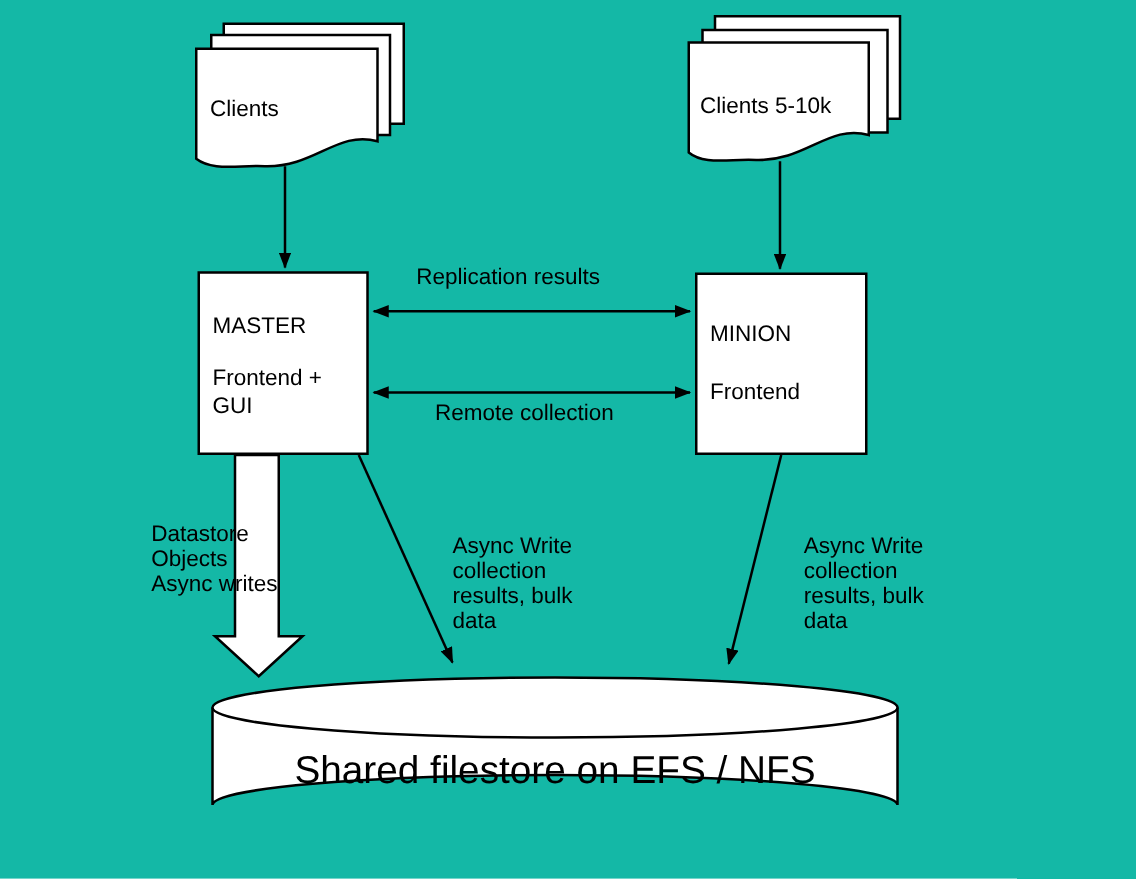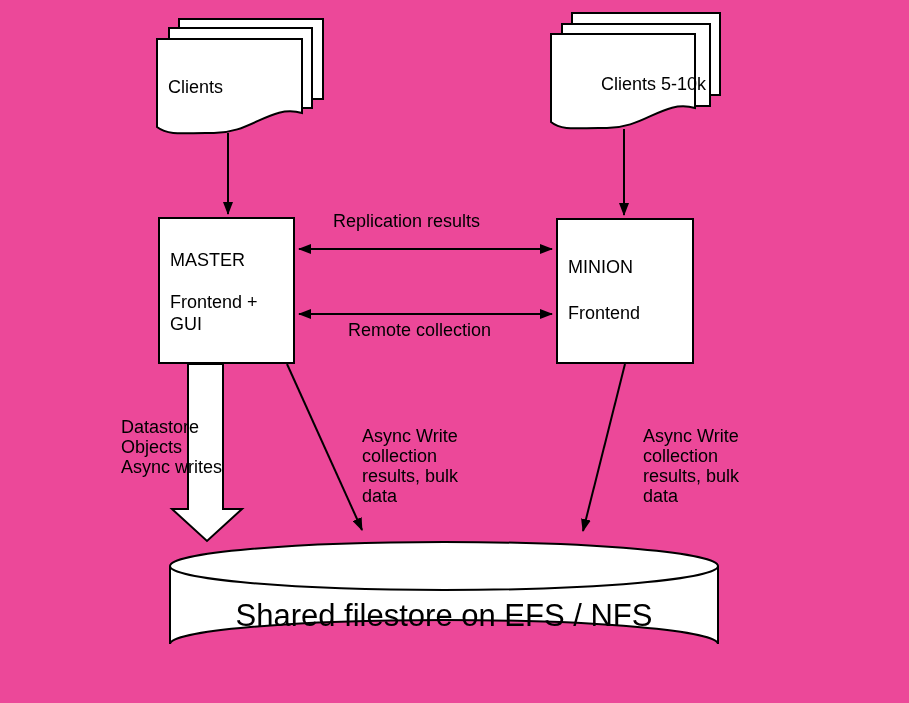--- a/index.html
+++ b/index.html
@@ -4,21 +4,21 @@
 <style>
   html, body {
     margin: 0;
     padding: 0;
     background: #ffffff;
   }
   #stage {
     position: relative;
     width: 909px;
     height: 703px;
-    background: #ec4899;
+    background: #14b8a6;
     font-family: "Liberation Sans", "DejaVu Sans", sans-serif;
     color: #000000;
     overflow: hidden;
   }
   #diagram-svg {
     position: absolute;
     left: 0;
     top: 0;
   }
   .lbl {
@@ -71,21 +71,21 @@
     <line x1="299" y1="314" x2="552" y2="314" stroke="#000000" stroke-width="2" marker-start="url(#ah)" marker-end="url(#ah)"></line>
 
     <line x1="287" y1="364" x2="362" y2="530" stroke="#000000" stroke-width="2" marker-end="url(#ah)"></line>
     <line x1="625" y1="364" x2="583" y2="531" stroke="#000000" stroke-width="2" marker-end="url(#ah)"></line>
 
     <path d="M 188,364 L 188,509 L 172,509 L 207,541 L 242,509 L 223,509 L 223,364 Z" fill="#ffffff" stroke="#000000" stroke-width="2"></path>
   </svg>
 
   <div class="lbl" style="left:168px; top:77px;">Clients</div>
 
-  <div class="lbl" style="left:560px; top:74px;margin-left:41px;">Clients 5-10k</div>
+  <div class="lbl" style="left:560px; top:74px;">Clients 5-10k</div>
 
   <div class="lbl bold" style="left:170px; top:250px;">MASTER</div>
   <div class="lbl sub" style="left:170px; top:291px;">Frontend +
 GUI</div>
 
   <div class="lbl bold" style="left:568px; top:257px;">MINION</div>
   <div class="lbl sub" style="left:568px; top:302px;">Frontend</div>
 
   <div class="lbl" style="left:333px; top:211px;">Replication results</div>
 

